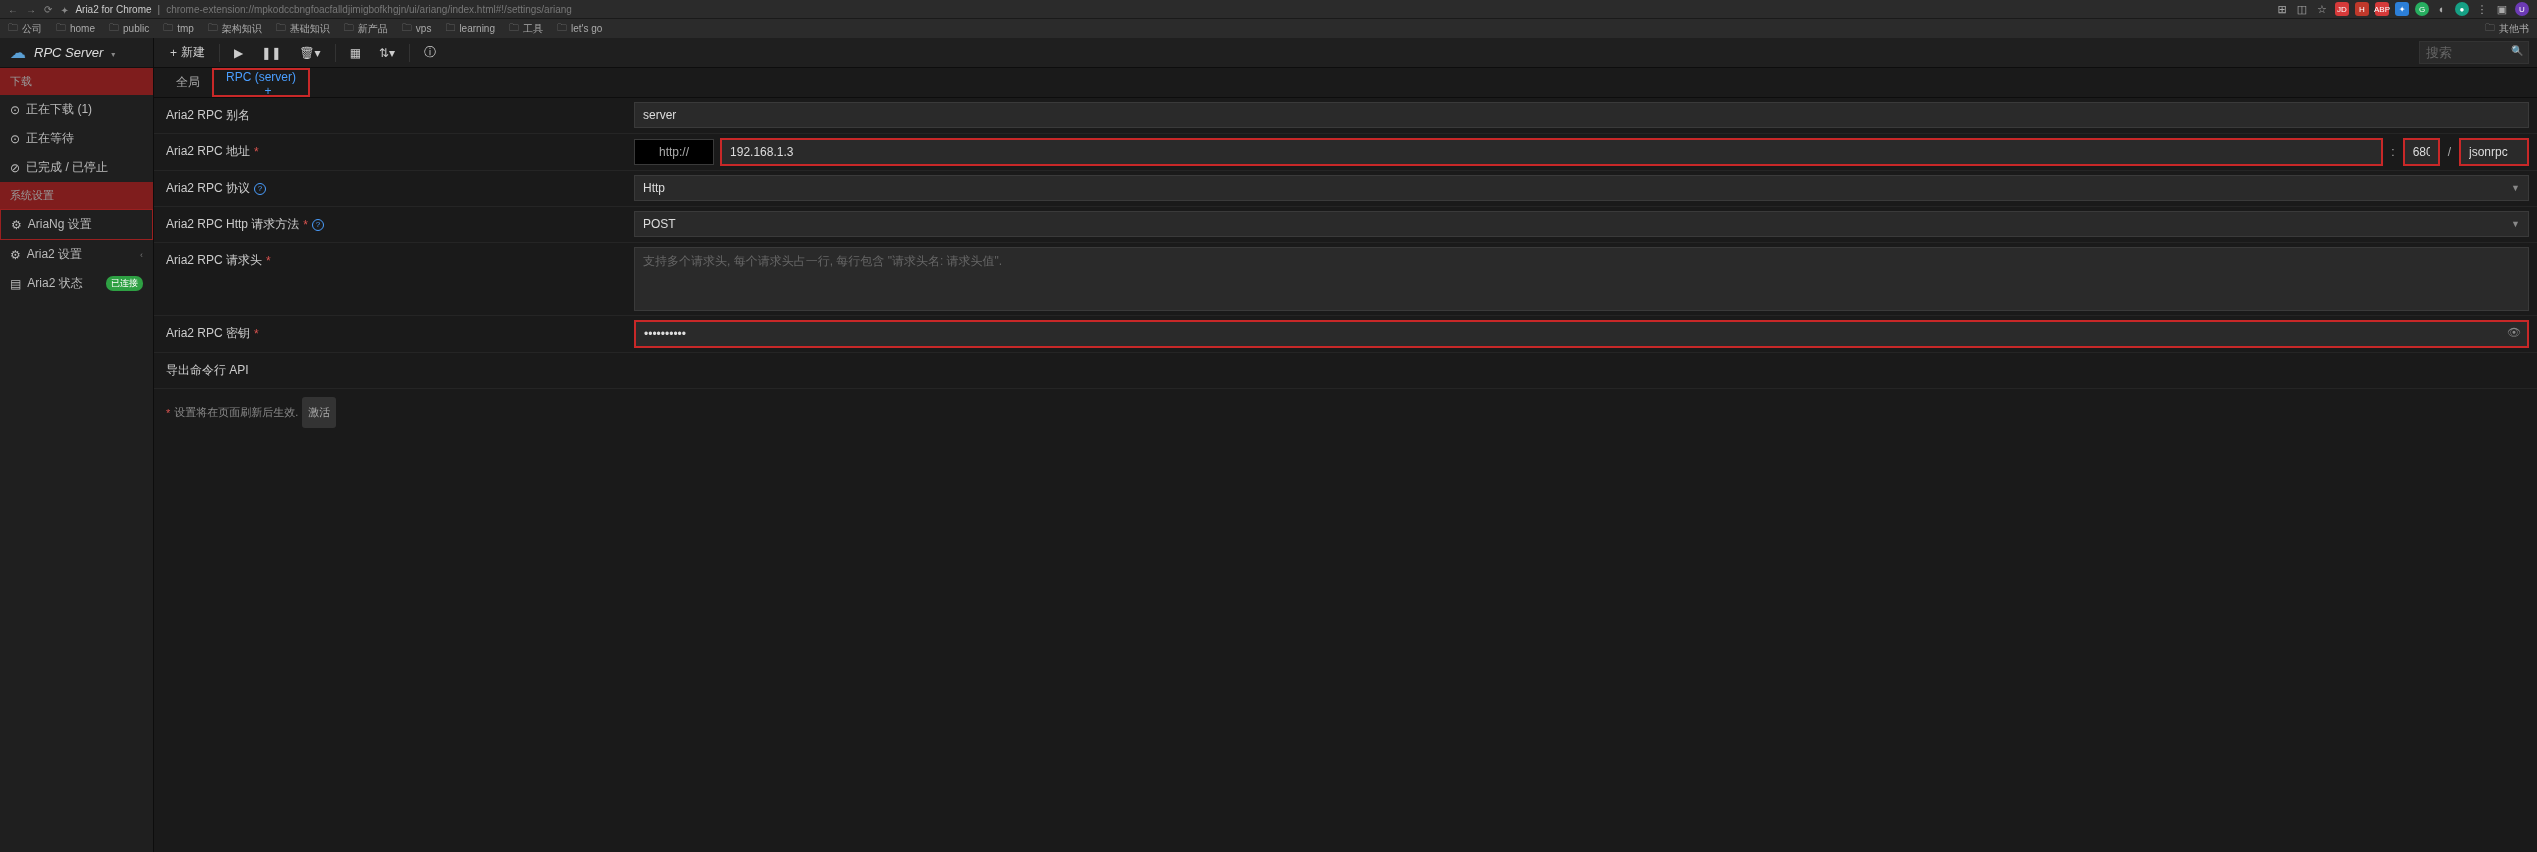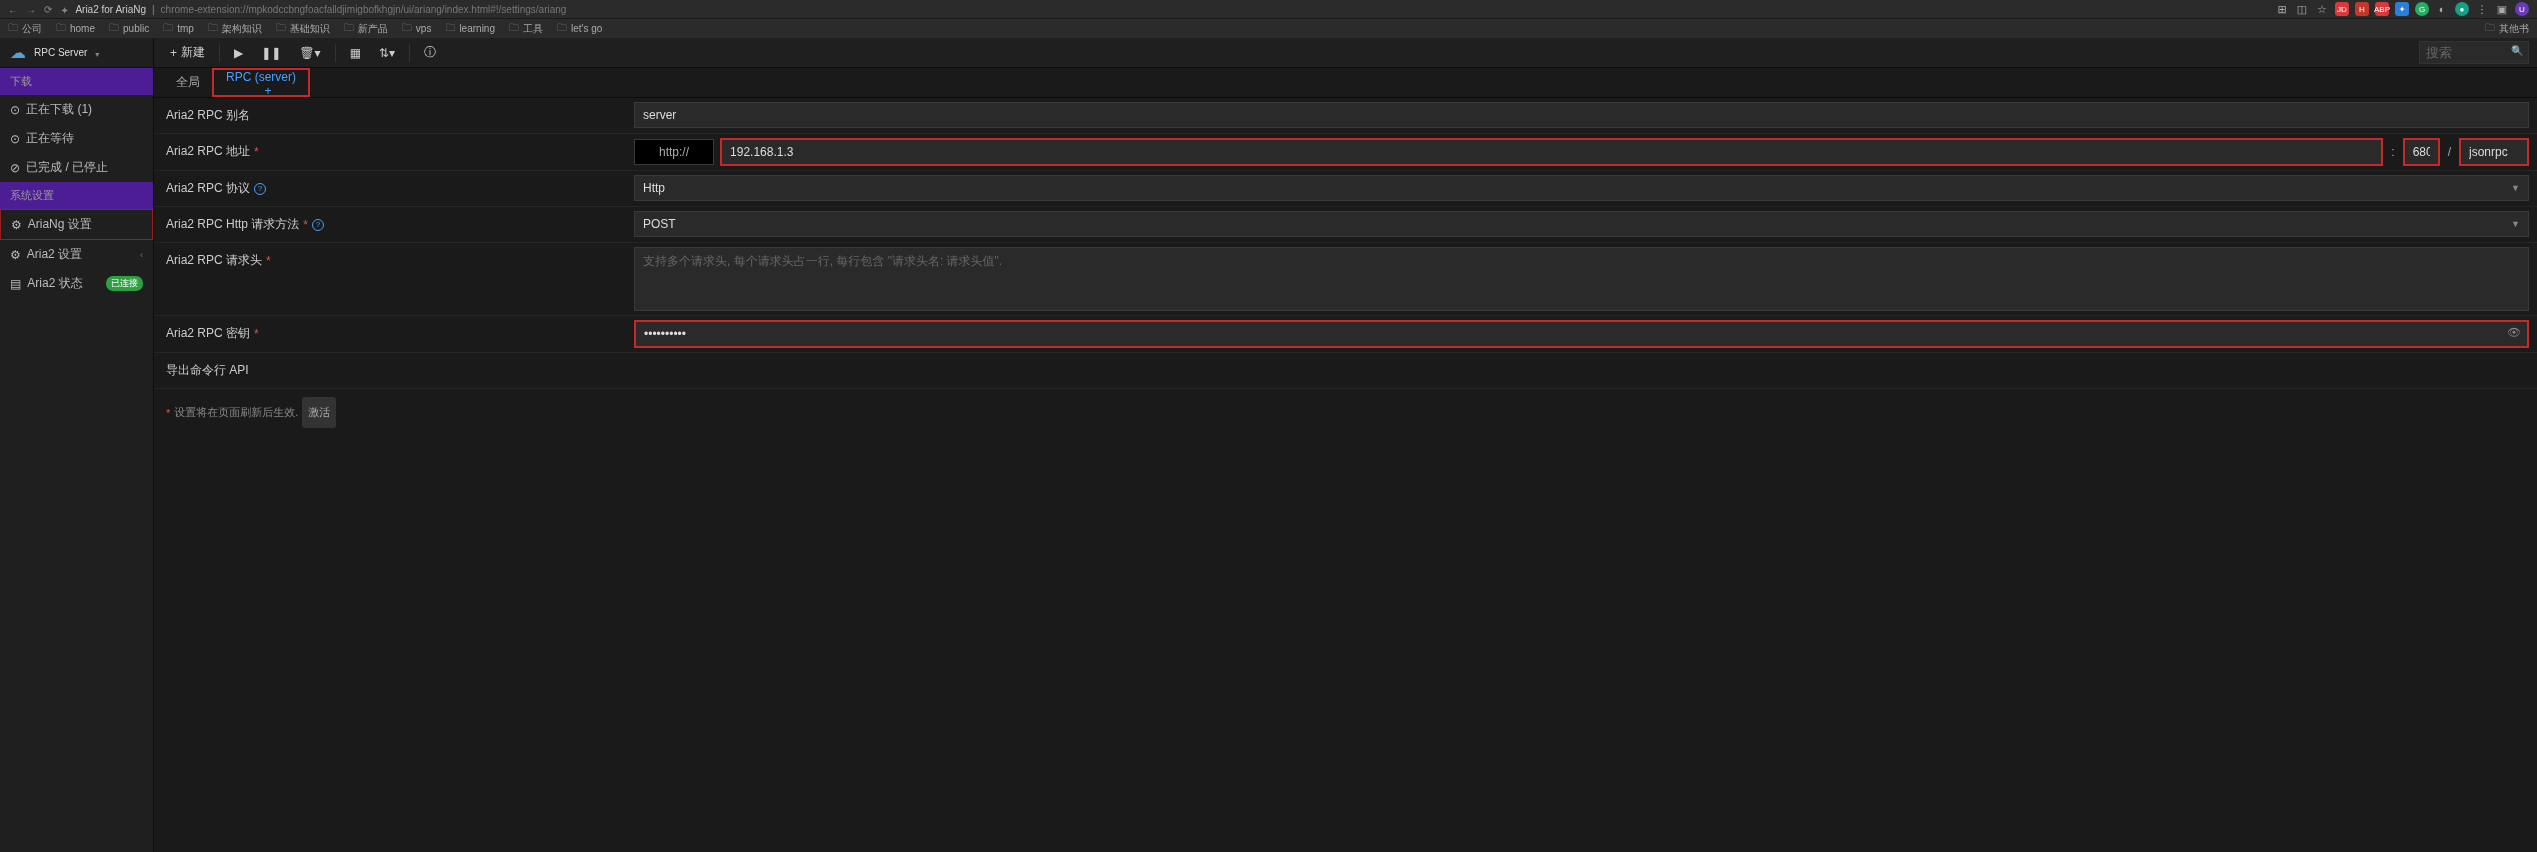--- a/index.html
+++ b/index.html
@@ -24,23 +24,23 @@
 .bookmarks-bar { height: 20px; background: #2b2b2b; border-top: 1px solid #1a1a1a; display: flex; align-items: center; padding: 0 8px; color: #aaa; font-size: 10px; gap: 14px; }
 .bookmarks-bar .bm { display: flex; align-items: center; gap: 4px; cursor: pointer; }
 .bookmarks-bar .folder-icon { color: #888; }
 .bookmarks-bar .other { margin-left: auto; }
 
 
 .app { display: flex; height: calc(100% - 38px); }
 .sidebar { width: 154px; background: #1f1f1f; border-right: 1px solid #0d0d0d; display: flex; flex-direction: column; }
 .sidebar-header { height: 30px; display: flex; align-items: center; padding: 0 10px; gap: 8px; border-bottom: 1px solid #111; }
 .cloud-icon { color: #5a9fd4; font-size: 16px; }
-.sidebar-header .title { color: #ddd; font-size: 10px; }
+.sidebar-header .title { color: #ddd; font-size: 13px; font-style: italic; }
 .sidebar-header .caret { color: #888; font-size: 8px; margin-top: 4px; }
-.section-label { padding: 6px 10px; color: #999; font-size: 11px; background: #4c1d95; }
+.section-label { padding: 6px 10px; color: #999; font-size: 11px; background: #7f1d1d; }
 .nav-item { display: flex; align-items: center; padding: 6px 10px; color: #bbb; cursor: pointer; gap: 6px; position: relative; }
 .nav-item .chev { margin-left: auto; color: #777; font-size: 9px; }
 .nav-item .badge { margin-left: auto; background: #2ea043; color: #fff; padding: 1px 5px; border-radius: 7px; font-size: 9px; }
 .nav-item.boxed { border: 1px solid #9a2020; }
 
 .main { flex: 1; display: flex; flex-direction: column; background: #1a1a1a; }
 .toolbar { height: 30px; background: #1f1f1f; border-bottom: 1px solid #0d0d0d; display: flex; align-items: center; padding: 0 8px; gap: 2px; }
 .toolbar .btn { padding: 4px 8px; color: #ccc; cursor: pointer; display: flex; align-items: center; gap: 4px; font-size: 12px; }
 .toolbar .btn.primary { font-weight: 500; }
 .toolbar .sep { width: 1px; height: 18px; background: #333; margin: 0 4px; }
@@ -81,21 +81,21 @@
 input::placeholder, textarea::placeholder { color: #666; }
 </style>
 </head>
 <body>
 
 <div class="browser-bar">
   <span class="nav-btn">←</span>
   <span class="nav-btn">→</span>
   <span class="nav-btn">⟳</span>
   <span class="ext-icon">✦</span>
-  <span class="title">Aria2 for AriaNg</span>
+  <span class="title">Aria2 for Chrome</span>
   <span>|</span>
   <span class="url" style="margin-left:6px;">chrome-extension://mpkodccbngfoacfalldjimigbofkhgjn/ui/ariang/index.html#!/settings/ariang</span>
   <div class="right-icons">
     <span class="ico-grey">⊞</span>
     <span class="ico-grey">◫</span>
     <span class="ico-grey">☆</span>
     <span class="ico-red">JD</span>
     <span class="ico-red2">H</span>
     <span class="ico-red">ABP</span>
     <span class="ico-blue">✦</span>

